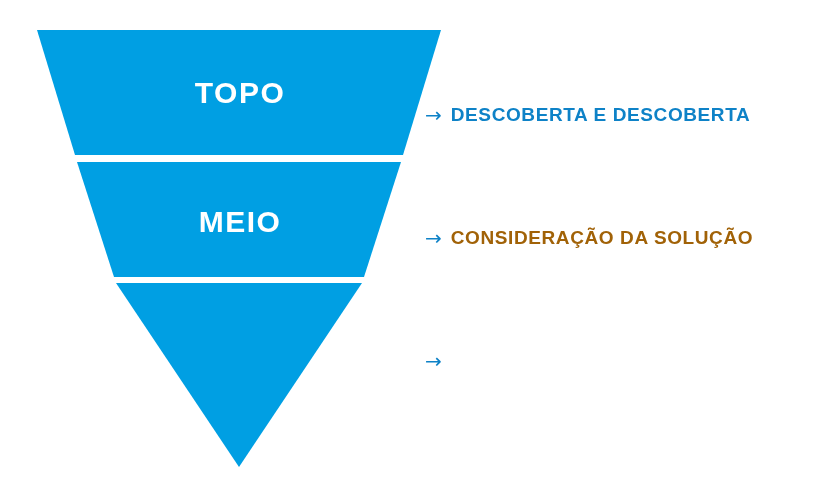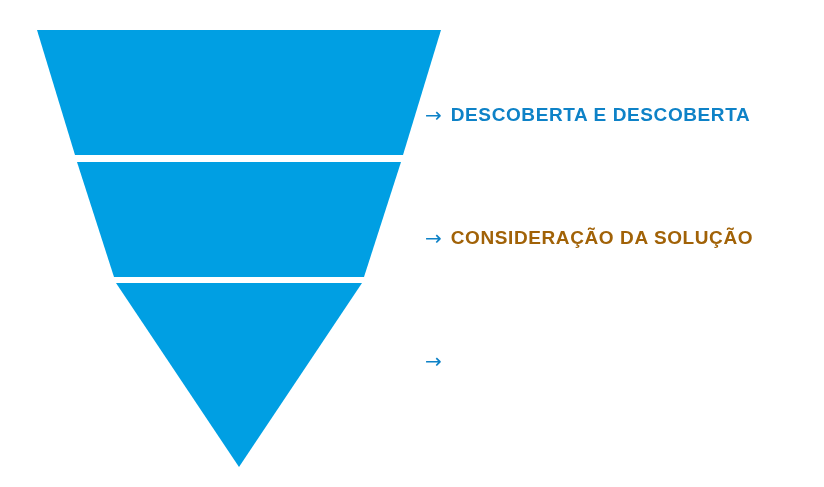--- a/index.html
+++ b/index.html
@@ -71,21 +71,23 @@
 
   <svg id="funnel-graphic" viewBox="0 0 824 487" aria-hidden="true">
 
     <polygon points="37,30 441,30 403,155 75,155" fill="#009fe3"></polygon>
 
     <polygon points="77,162 401,162 364,277 114,277" fill="#009fe3"></polygon>
 
     <polygon points="116,283 362,283 239,467" fill="#009fe3"></polygon>
   </svg>
 
+  <div class="stage-label topo" style="color: rgb(255, 255, 255);">TOPO</div>
 
+  <div class="stage-label meio" style="color: rgb(255, 255, 255);">MEIO</div>
 
 
   <div class="outcome-row r1">
     <span class="outcome-arrow" style="color: rgb(14, 130, 199);">→</span>
     <span class="outcome-text" style="color: rgb(14, 130, 199);">DESCOBERTA E DESCOBERTA</span>
   </div>
 
   <div class="outcome-row r2">
     <span class="outcome-arrow" style="color: rgb(14, 130, 199);">→</span>
     <span class="outcome-text" style="color: #a16207;">CONSIDERAÇÃO DA SOLUÇÃO</span>

